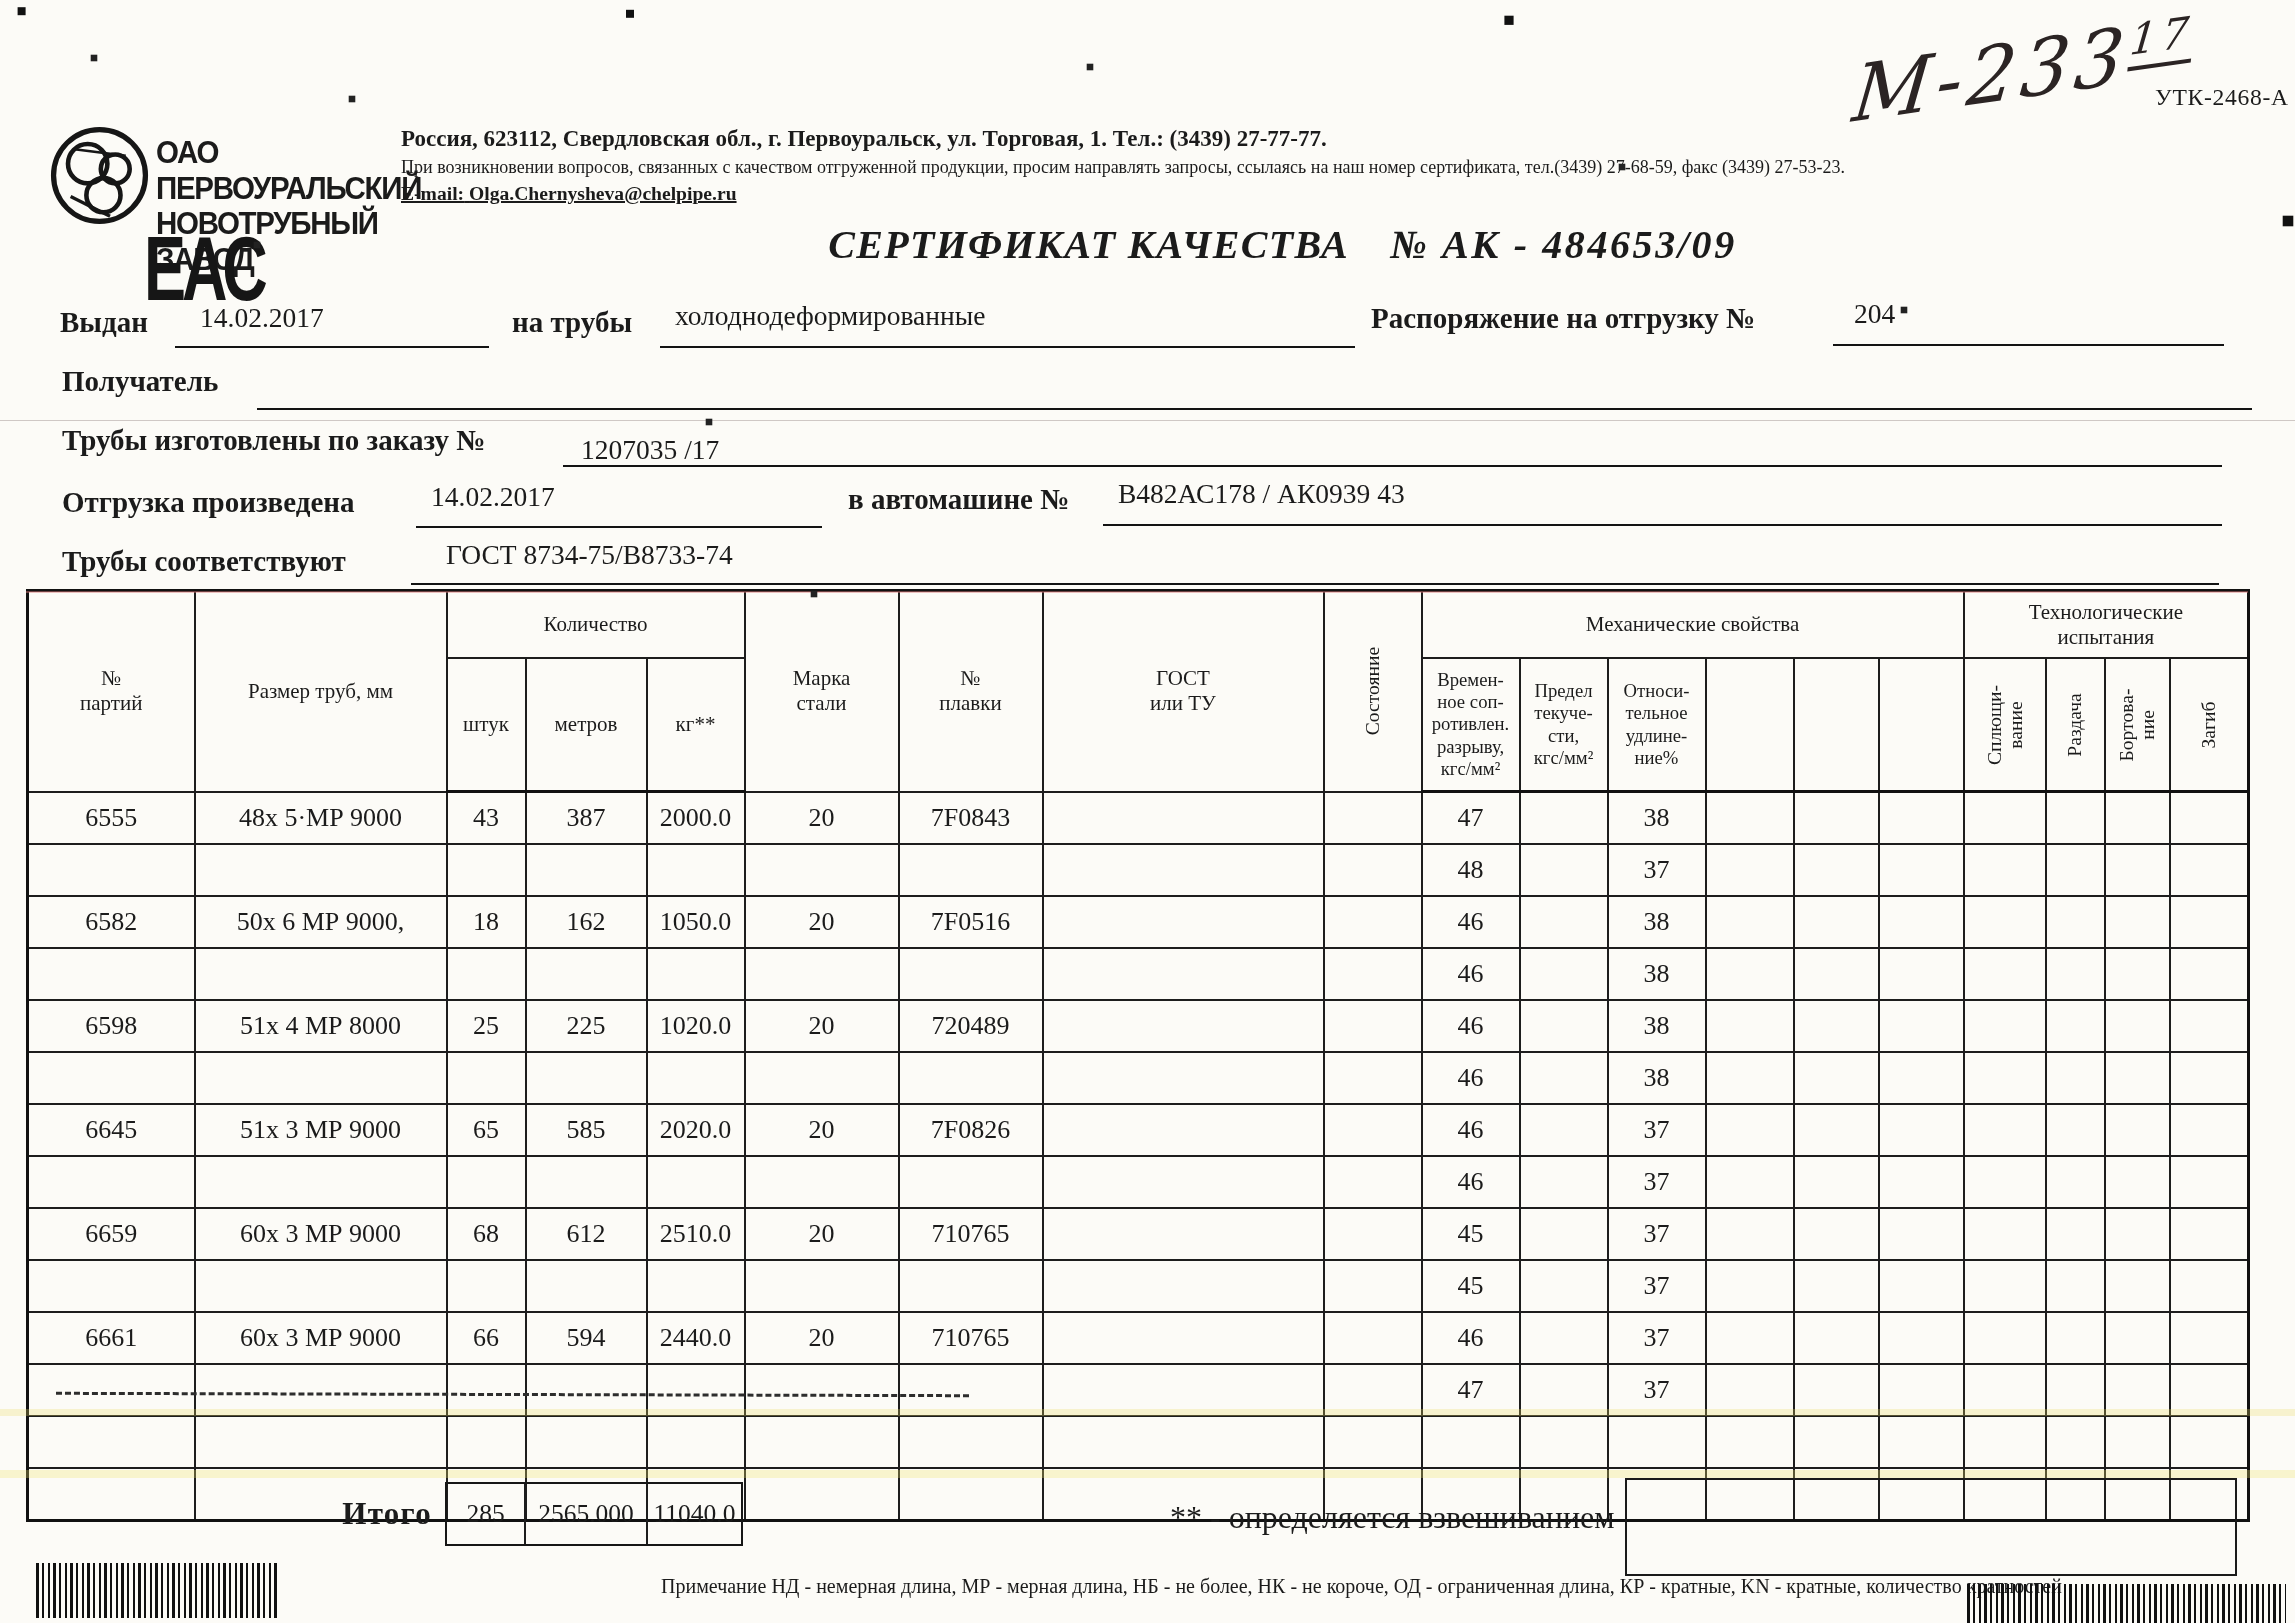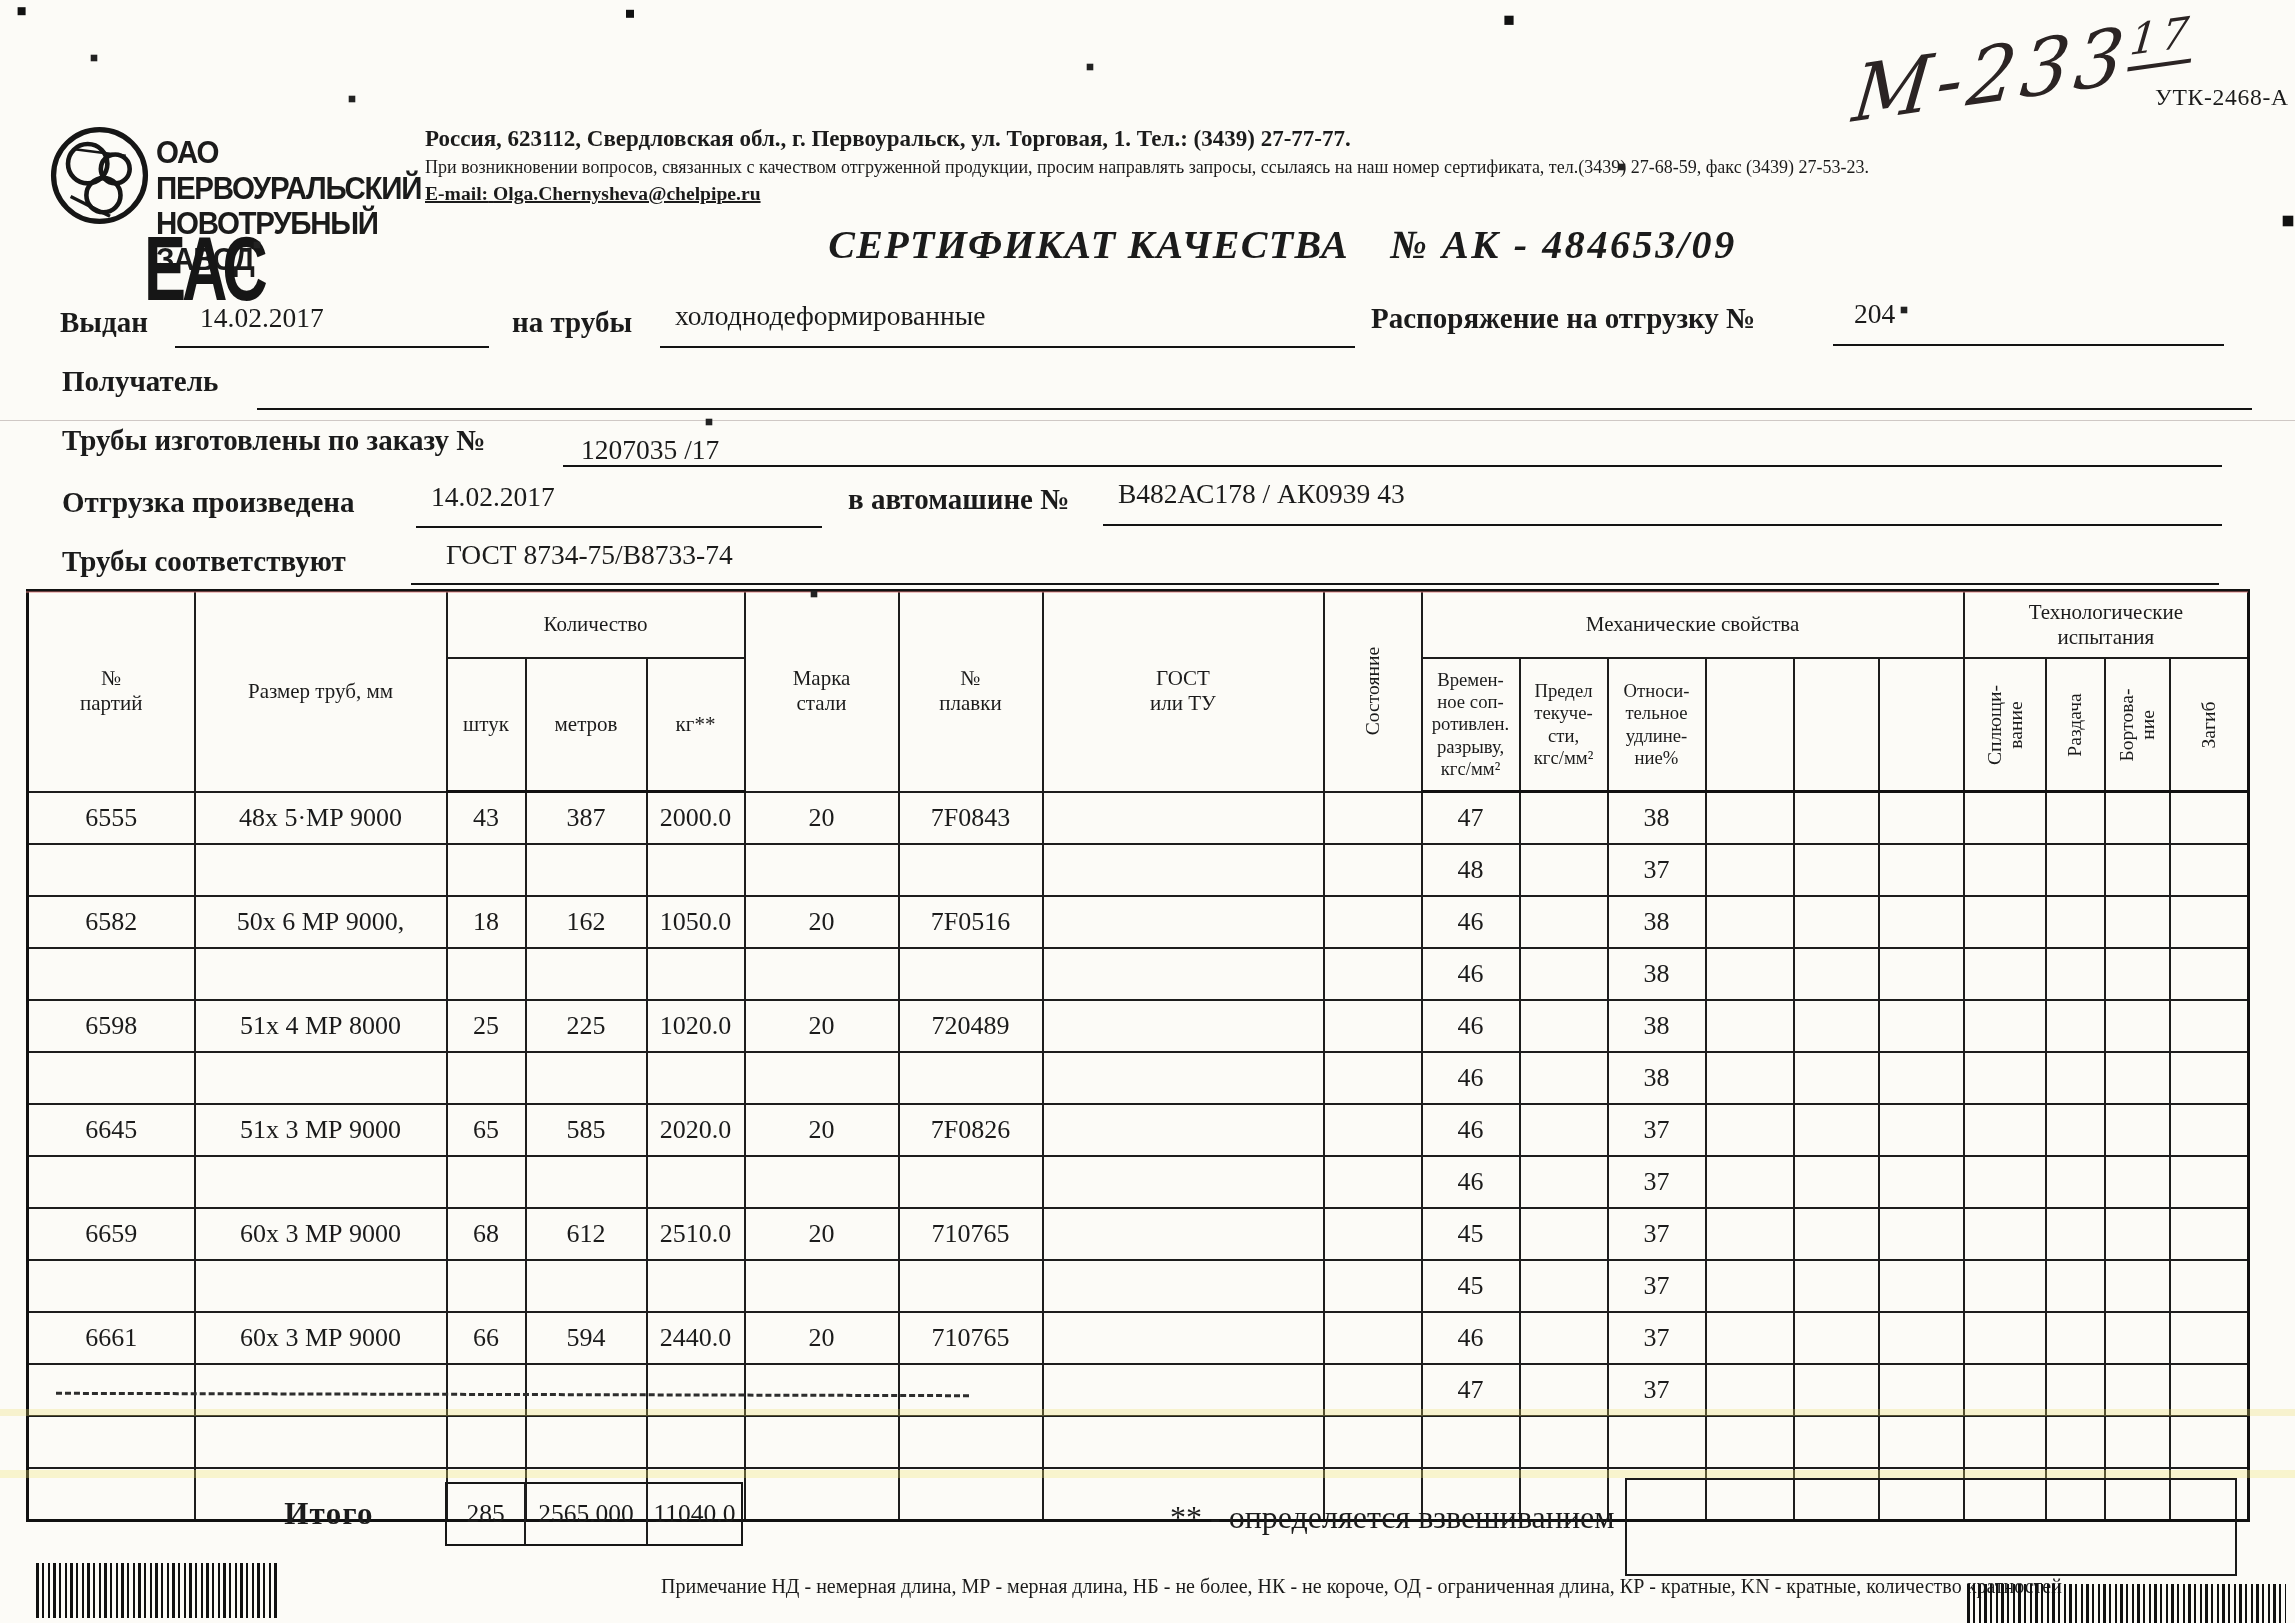--- a/index.html
+++ b/index.html
@@ -10,21 +10,21 @@
     font-family:"Liberation Serif", serif;
   }
   
   .logo { position:absolute; left:47px; top:123px; }
   .company-name {
     position:absolute; left:156px; top:139px; width:275px;
     font-family:"Liberation Sans", sans-serif; font-weight:bold;
     font-size:29.5px; line-height:1.12; letter-spacing:-1.3px; transform:scaleY(1.08);
     white-space:pre-line;
   }
-  .addr { position:absolute; left:401px; top:126px; width:1715px;margin-left:24px; }
+  .addr { position:absolute; left:401px; top:126px; width:1715px; }
   .addr1 { font-weight:bold; font-size:23px; }
   .addr2 { font-size:18px; margin-top:5.2px; }
   .addr3 { font-size:19.6px; font-weight:bold; margin-top:5.2px; }
   .addr3 .email-wrap { text-decoration:underline; text-decoration-thickness:2px; }
   .handwritten {
     position:absolute; left:1852px; top:26px; color:#2b2424;
     font-style:italic; font-size:77px; letter-spacing:5.2px;
     transform:rotate(-8deg) skewX(-14deg); font-family:"DejaVu Serif", serif;
   }
   .handwritten sup { font-size:42px; border-bottom:4.6px solid #2b2424; padding-bottom:1.3px; }
@@ -60,21 +60,21 @@
   table.cert thead tr.sub-row th { border-bottom:3.9px solid #111; }
   table.cert thead th.small { font-size:18.7px; }
   table.cert tbody td { height:50px; font-size:26px; }
   th.vcell { position:relative; }
   th.vcell > span {
     position:absolute; left:50%; top:50%;
     transform:translate(-50%,-50%) rotate(-90deg);
     white-space:pre-line; font-size:19.6px; line-height:1.08; text-align:center;
   }
   
-  .totals-label { position:absolute; left:244px; top:1496px; width:170px; text-align:center;
+  .totals-label { position:absolute; left:262px; top:1496px; width:170px; text-align:right;
     font-weight:bold; font-size:31px; letter-spacing:1.3px; }
   .totals-box { position:absolute; left:445px; top:1482px; width:298px; height:64px;
     border:2.6px solid #161616; display:flex; box-sizing:border-box; }
   .totals-box .tcell { display:flex; align-items:center; justify-content:center; font-size:25.5px; }
   .totals-box .tcell + .tcell { border-left:2px solid #1d1d1d; }
   .tc1 { width:77px; } .tc2 { width:120px; } .tc3 { flex:1; }
   .footnote { position:absolute; left:1170px; top:1499px; font-size:32px; }
   .empty-rect { position:absolute; left:1625px; top:1478px; width:612px; height:98px;
     border:2.6px solid #1a1a1a; box-sizing:border-box; }
   .note-line { position:absolute; left:661px; top:1575px; width:1623px; font-size:20px; }

